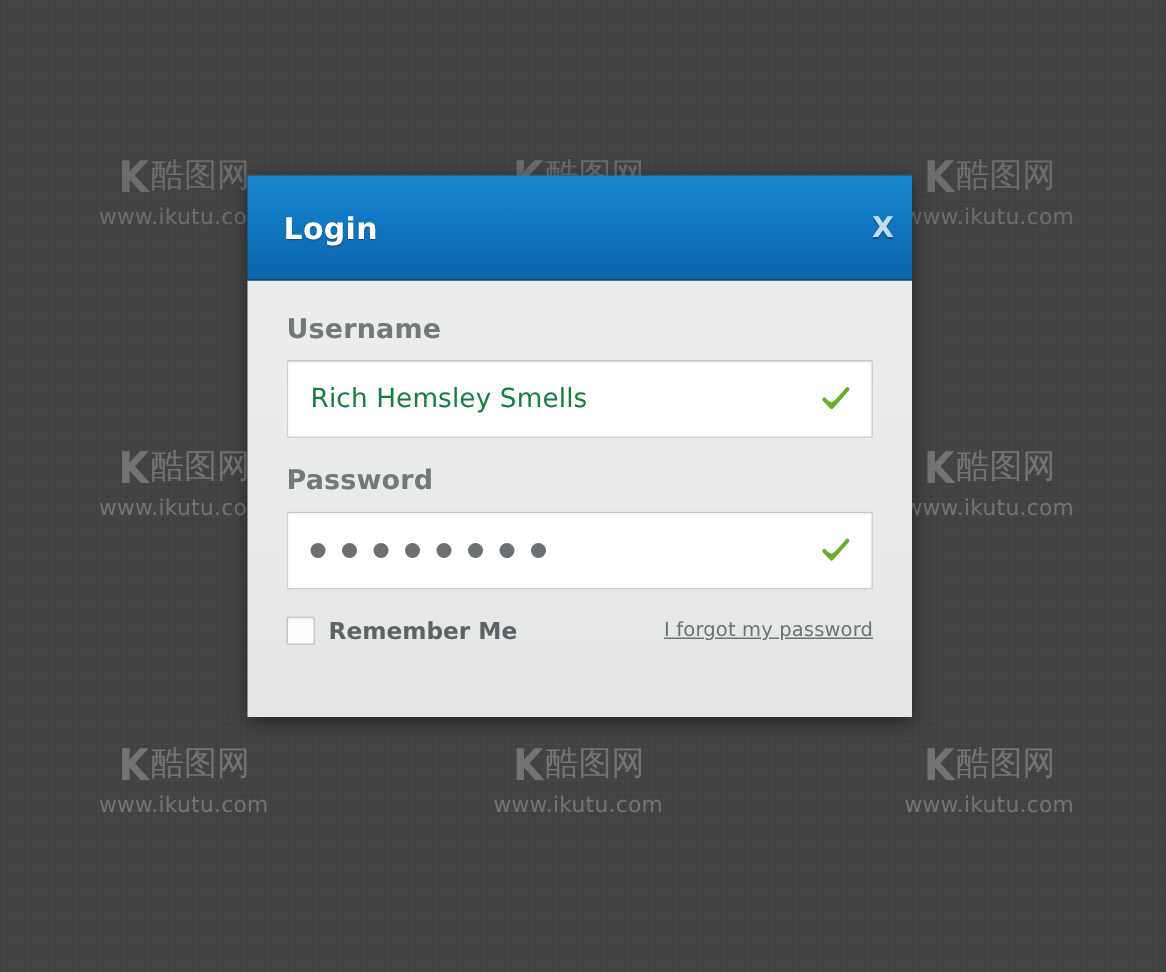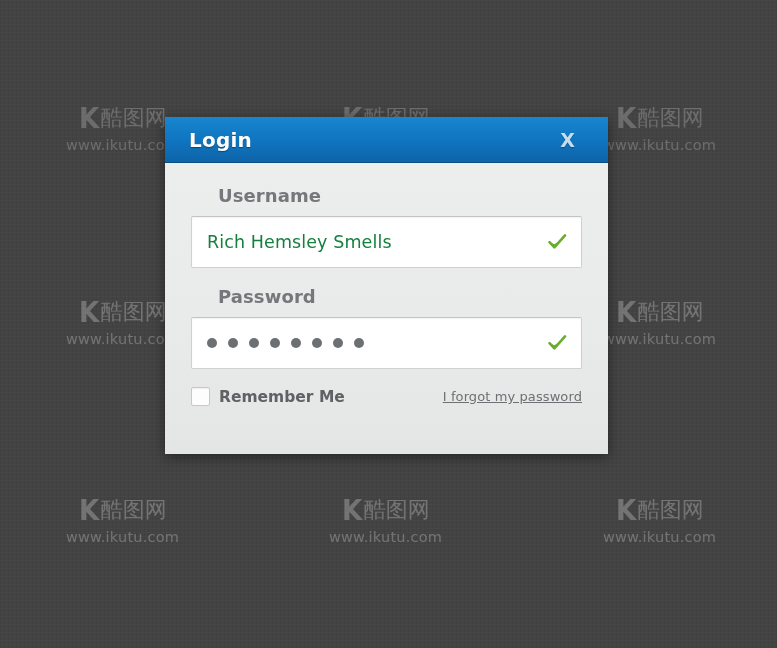--- a/index.html
+++ b/index.html
@@ -60,26 +60,26 @@
 
   
   #login-dialog {
     position: absolute;
     left: 165px;
     top: 117px;
     width: 443px;
     box-shadow: 0 3px 12px rgba(0,0,0,0.45);
   }
   .titlebar {
-    height: 46px;
+    height: 70px;
     background: linear-gradient(to bottom, #1886cf 0%, #1077c2 45%, #0d63a8 100%);
     display: flex;
     align-items: center;
     justify-content: space-between;
-    padding: 0 27px 0 24px;
+    padding: 0 6px 0 24px;
     box-sizing: border-box;
     position: relative;
   }
   .titlebar::after{
     content:"";
     position:absolute;left:0;right:0;bottom:0;height:1px;
     background:rgba(0,0,0,0.22);
   }
   .title-text {
     color: #ffffff;
@@ -102,21 +102,20 @@
     padding: 22px 26px 30px 26px;
     box-sizing: border-box;
   }
 
   .field-label {
     color: #74787a;
     font-size: 18px;
     font-weight: 600;
     margin-bottom: 10px;
     letter-spacing: 0.1px;
-    margin-left: 27px;
   }
 
   .input-wrap {
     position: relative;
     background: #ffffff;
     border: 1px solid #cfd1d1;
     border-top-color: #c2c4c4;
     border-radius: 2px;
     height: 50px;
     display: flex;

